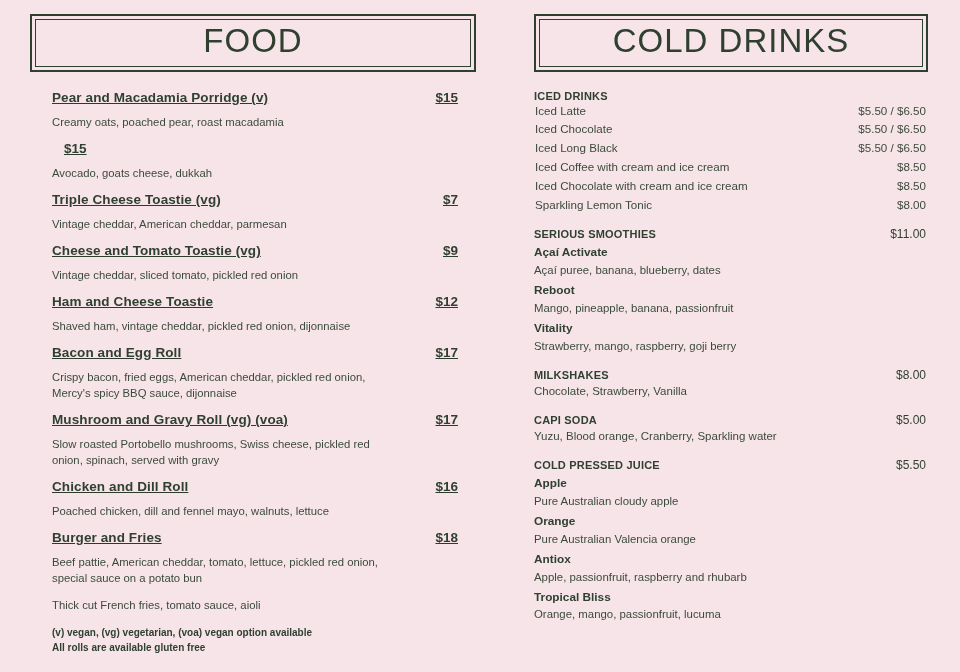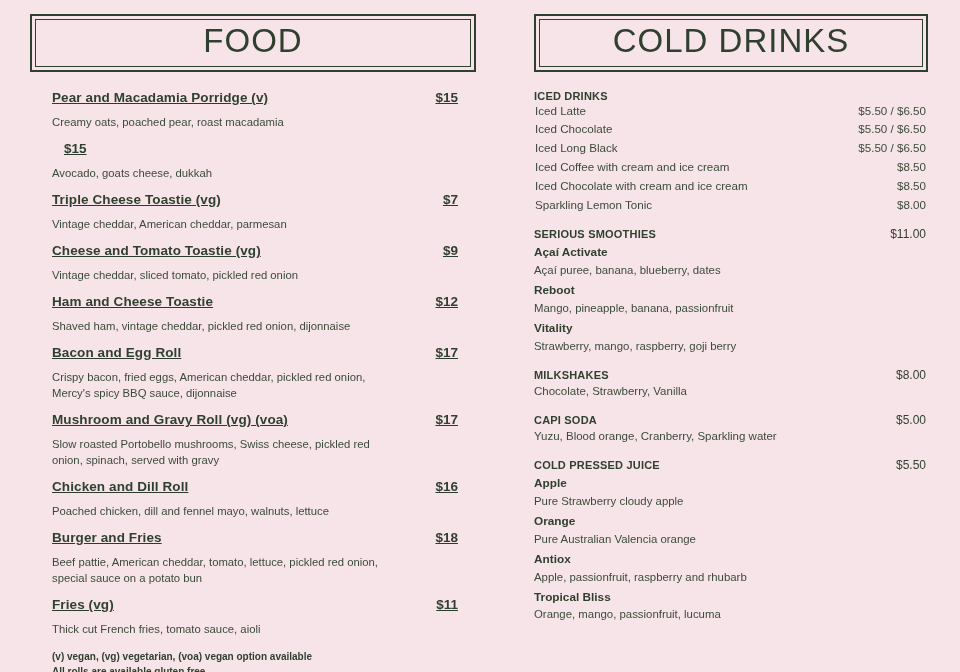--- a/index.html
+++ b/index.html
@@ -207,24 +207,20 @@
 
       <div class="food-item">
         <div class="food-head">
           <span class="food-name">Burger and Fries</span>
           <span class="food-price">$18</span>
         </div>
         <div class="food-desc">Beef pattie, American cheddar, tomato, lettuce, pickled red onion, special sauce on a potato bun</div>
       </div>
 
       <div class="food-item">
-        <div class="food-head">
-          <span class="food-name">Fries (vg)</span>
-          <span class="food-price">$11</span>
-        </div>
         <div class="food-desc">Thick cut French fries, tomato sauce, aioli</div>
       </div>
 
       <div class="footnote">
         <div>(v) vegan, (vg) vegetarian, (voa) vegan option available</div>
         <div>All rolls are available gluten free</div>
       </div>
 
     </div>
   </div>
@@ -304,21 +300,21 @@
         <div class="simple-desc">Yuzu, Blood orange, Cranberry, Sparkling water</div>
       </div>
 
       <div class="dsection">
         <div class="dsection-headrow">
           <span class="dsection-title">COLD PRESSED JUICE</span>
           <span class="dsection-price">$5.50</span>
         </div>
         <div>
           <div class="sub-name">Apple</div>
-          <div class="sub-desc">Pure Strawberry cloudy apple</div>
+          <div class="sub-desc">Pure Australian cloudy apple</div>
         </div>
         <div>
           <div class="sub-name">Orange</div>
           <div class="sub-desc">Pure Australian Valencia orange</div>
         </div>
         <div>
           <div class="sub-name">Antiox</div>
           <div class="sub-desc">Apple, passionfruit, raspberry and rhubarb</div>
         </div>
         <div>

